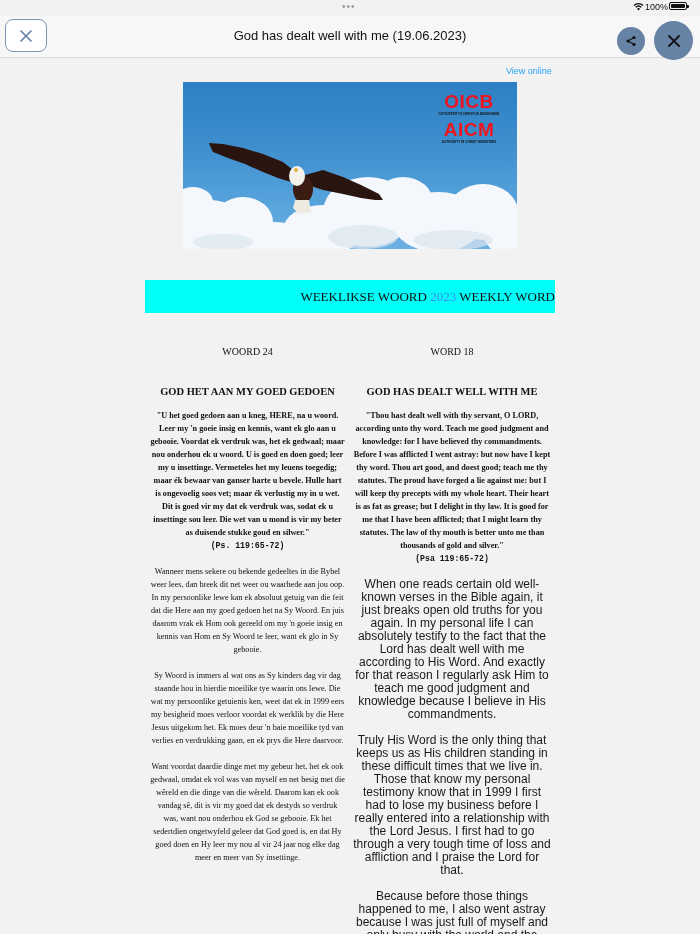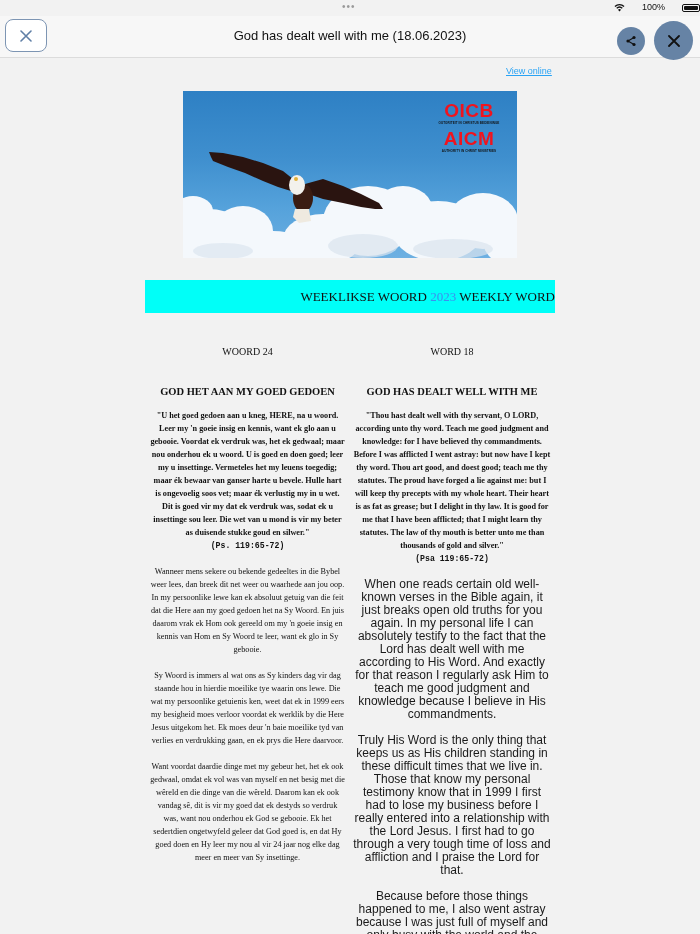--- a/index.html
+++ b/index.html
@@ -4,38 +4,38 @@
   <style>
     * { box-sizing: border-box; margin: 0; padding: 0; }
     html, body { width: 700px; height: 934px; overflow: hidden; background: #f2f2f2; }
     body { font-family: "Liberation Sans", sans-serif; color: #111; position: relative; }
 
     
     .status-bar { position: absolute; top: 0; left: 0; width: 700px; height: 16px; font-size: 9px; color: #111; }
     .status-left { position: absolute; left: 5px; top: 17px; letter-spacing: 0.1px; }
     .status-left span { margin-right: 9px; }
     .status-dots { position: absolute; left: 342px; top: 1px; font-size: 10px; color: #9a9a9a; letter-spacing: 1px; }
-    .status-right { position: absolute; right: 0; top: 2px; display: flex; align-items: flex-end; gap: 17px; }
+    .status-right { position: absolute; right: 13px; top: 2px; display: flex; align-items: flex-start; gap: 1px; }
     .wifi-icon { width: 11px; height: 9px; }
     .battery-icon { width: 18px; height: 8px; border: 1px solid #111; border-radius: 2px; padding: 1px; position: relative; }
     .battery-icon::before { content: ""; display: block; width: 100%; height: 100%; background: #111; border-radius: 1px; }
     .battery-icon::after { content: ""; position: absolute; right: -3px; top: 2px; width: 2px; height: 3px; background: #111; border-radius: 0 1px 1px 0; }
 
     
     .header { position: absolute; top: 16px; left: 0; width: 700px; height: 42px; background: #f7f7f7; border-bottom: 1px solid #dcdcdc; }
     .close-left { position: absolute; left: 5px; top: 3px; width: 42px; height: 33px; border: 1px solid #7d95b3; border-radius: 8px; background: #fff; display: flex; align-items: center; justify-content: center; cursor: pointer; }
     .header-title { position: absolute; left: 0; right: 0; top: 12px; text-align: center; font-size: 13px; color: #111; }
     .share-btn { position: absolute; left: 617px; top: 11px; width: 28px; height: 28px; border-radius: 50%; background: #6683a5; display: flex; align-items: center; justify-content: center; cursor: pointer; }
     .close-right { position: absolute; left: 654px; top: 5px; width: 39px; height: 39px; border-radius: 50%; background: #6683a5; display: flex; align-items: center; justify-content: center; cursor: pointer; }
 
     
     .content { position: absolute; top: 59px; left: 0; width: 700px; height: 875px; overflow: hidden; }
-    .view-online { position: absolute; left: 506px; top: 7px; font-size: 9px; color: #2aa3f4; text-decoration: underline; cursor: pointer; }
+    .view-online { position: absolute; left: 506px; top: 7px; font-size: 9px; color: #2aa3f4; cursor: pointer; }
 
-    .banner { position: absolute; left: 183px; top: 32px; width: 334px; height: 167px; overflow: hidden; background: linear-gradient(180deg, #2e80c4 0%, #3f8fce 40%, #55a2db 70%, #6db0e2 100%); }
+    .banner { position: absolute; left: 183px; top: 23px; width: 334px; height: 167px; overflow: hidden; background: linear-gradient(180deg, #2e80c4 0%, #3f8fce 40%, #55a2db 70%, #6db0e2 100%); }
     .banner svg { position: absolute; left: 0; top: 0; }
     .logo-block { position: absolute; left: 244px; top: 10px; width: 84px; text-align: center; }
     .logo-big { font-family: "Liberation Sans", sans-serif; font-weight: 900; font-size: 19px; color: #f0141e; letter-spacing: 0.5px; line-height: 20px; }
     .logo-small { font-size: 3px; font-weight: bold; color: #111; line-height: 5px; letter-spacing: 0.1px; }
 
     .weekly-bar { position: absolute; left: 145px; top: 221px; width: 410px; height: 33px; background: #00fff8; text-align: right; font-family: "Liberation Serif", serif; font-size: 13px; line-height: 33px; color: #111; }
     .weekly-year { color: #3c8ef0; }
 
     .col { position: absolute; top: 287px; text-align: center; }
     .col-left { left: 150px; width: 195px; }
@@ -66,21 +66,21 @@
     <div class="battery-icon"></div>
   </div>
 </div>
 
 <div class="header">
   <div class="close-left">
     <svg width="12" height="12" viewBox="0 0 12 12">
       <path d="M1 1 L11 11 M11 1 L1 11" stroke="#5f7fa6" stroke-width="1.6" stroke-linecap="round"></path>
     </svg>
   </div>
-  <div class="header-title">God has dealt well with me (18.06.2023)</div>
+  <div class="header-title">God has dealt well with me (19.06.2023)</div>
   <div class="share-btn">
     <svg width="12" height="12" viewBox="0 0 12 12">
       <circle cx="9" cy="2.5" r="1.6" fill="#111"></circle>
       <circle cx="3" cy="6" r="1.6" fill="#111"></circle>
       <circle cx="9" cy="9.5" r="1.6" fill="#111"></circle>
       <path d="M9 2.5 L3 6 L9 9.5" stroke="#111" stroke-width="1.1" fill="none"></path>
     </svg>
   </div>
   <div class="close-right">
     <svg width="12" height="12" viewBox="0 0 12 12">

